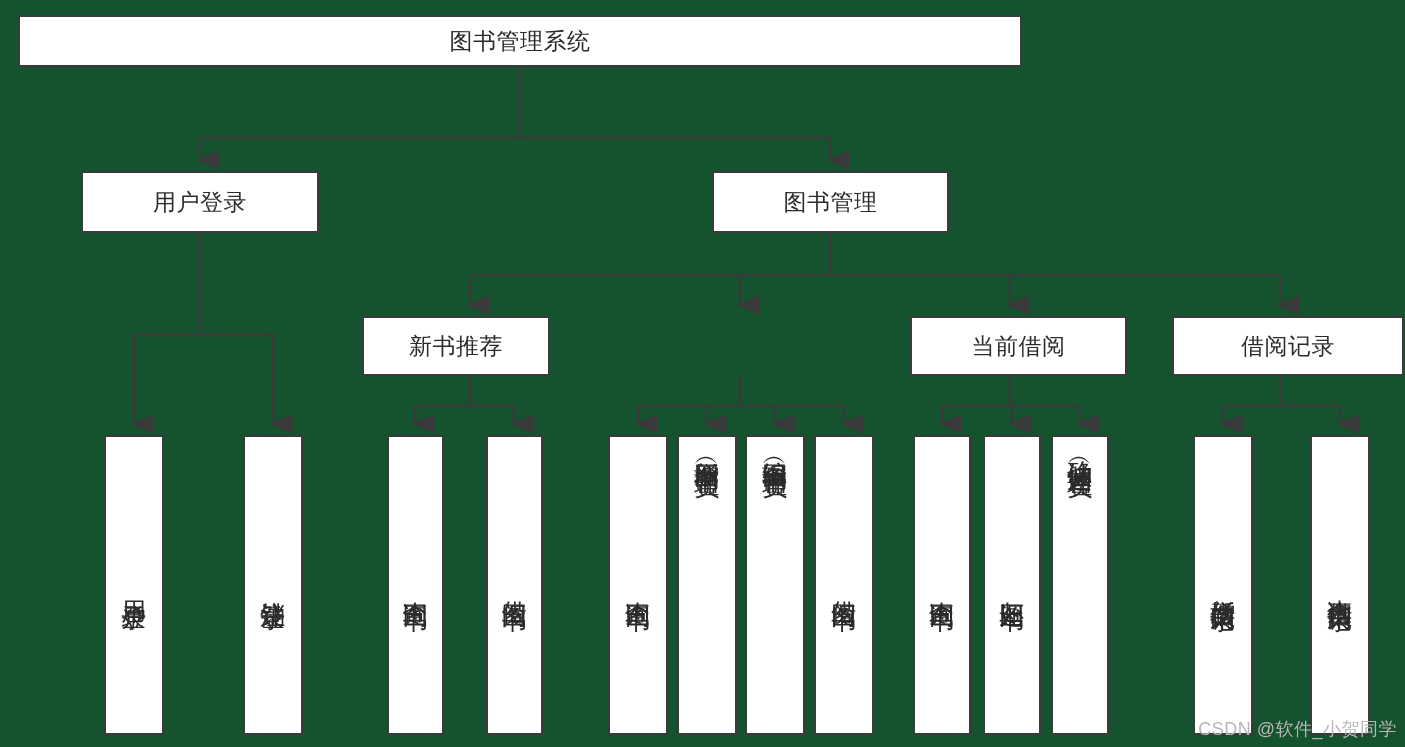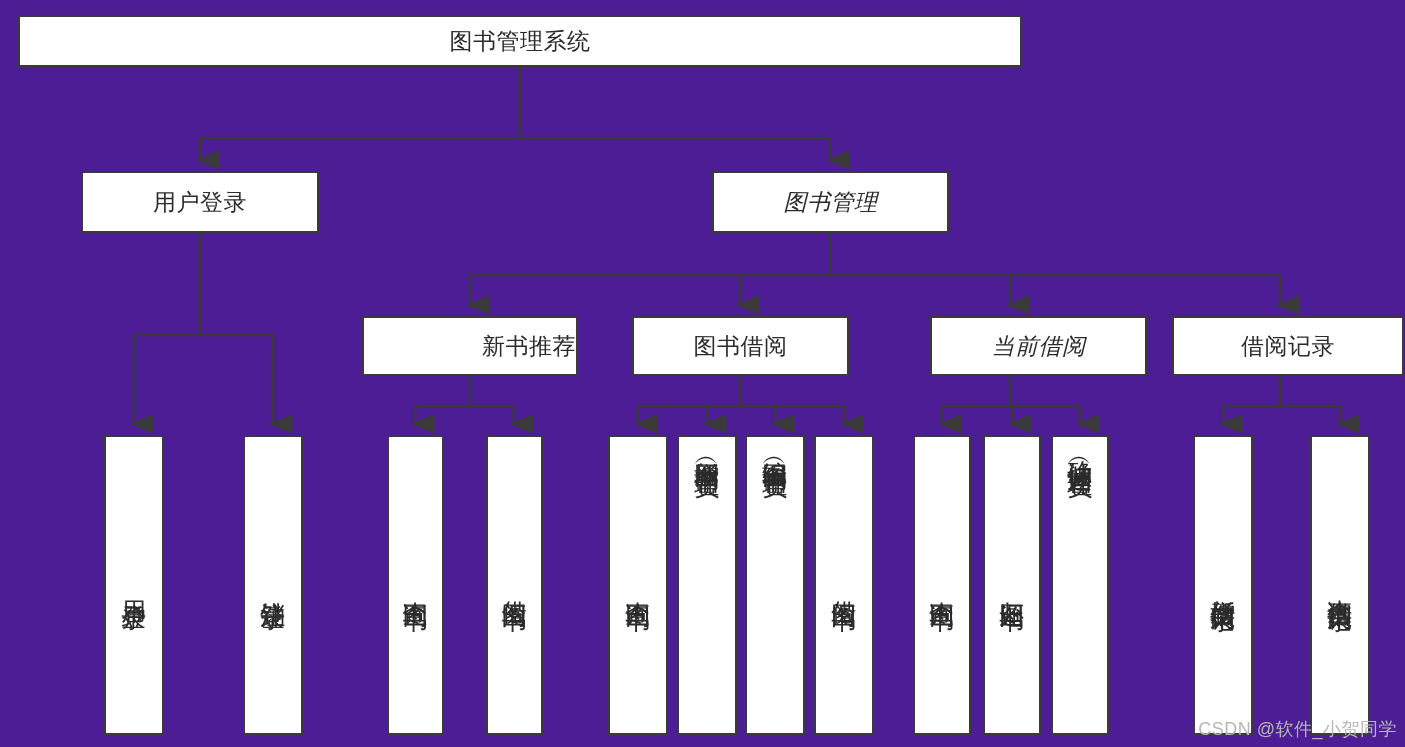--- a/index.html
+++ b/index.html
@@ -4,21 +4,21 @@
 <style>
   html, body {
     margin: 0;
     padding: 0;
     background: #ffffff;
   }
   #canvas {
     position: relative;
     width: 1405px;
     height: 747px;
-    background: #4c1d95;
+    background: #14532d;
     font-family: "Liberation Sans", "DejaVu Sans", sans-serif;
     overflow: hidden;
   }
   svg.wires {
     position: absolute;
     left: 0;
     top: 0;
     width: 1405px;
     height: 747px;
     pointer-events: none;
@@ -131,31 +131,28 @@
     </g>
   </svg>
 
   <div class="node root horiz" style="left:18px; top:15px; width:1004px; height:52px;">
     <span class="label">图书管理系统</span>
   </div>
 
   <div class="node horiz" style="left:81px; top:171px; width:238px; height:62px;">
     <span class="label">用户登录</span>
   </div>
-  <div class="node horiz" style="left:712px; top:171px; width:237px; height:62px;font-style:italic;">
+  <div class="node horiz" style="left:712px; top:171px; width:237px; height:62px;">
     <span class="label">图书管理</span>
   </div>
 
-  <div class="node horiz" style="left:362px; top:316px; width:216px; height:60px;justify-content:flex-end;">
+  <div class="node horiz" style="left:362px; top:316px; width:188px; height:60px;">
     <span class="label">新书推荐</span>
   </div>
-  <div class="node horiz" style="left:632px; top:316px; width:217px; height:60px;">
-    <span class="label">图书借阅</span>
-  </div>
-  <div class="node horiz" style="left:930px; top:316px; width:217px; height:60px;font-style:italic;">
+  <div class="node horiz" style="left:910px; top:316px; width:217px; height:60px;">
     <span class="label">当前借阅</span>
   </div>
   <div class="node horiz" style="left:1172px; top:316px; width:232px; height:60px;">
     <span class="label">借阅记录</span>
   </div>
 
   <div class="node vert fit-center" style="left:104px; top:435px; width:60px; height:300px;">
     <span class="label">用户登录</span>
   </div>
   <div class="node vert fit-center" style="left:243px; top:435px; width:60px; height:300px;">

